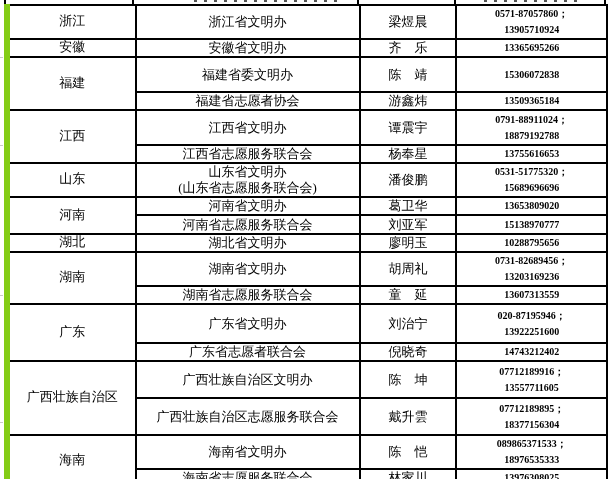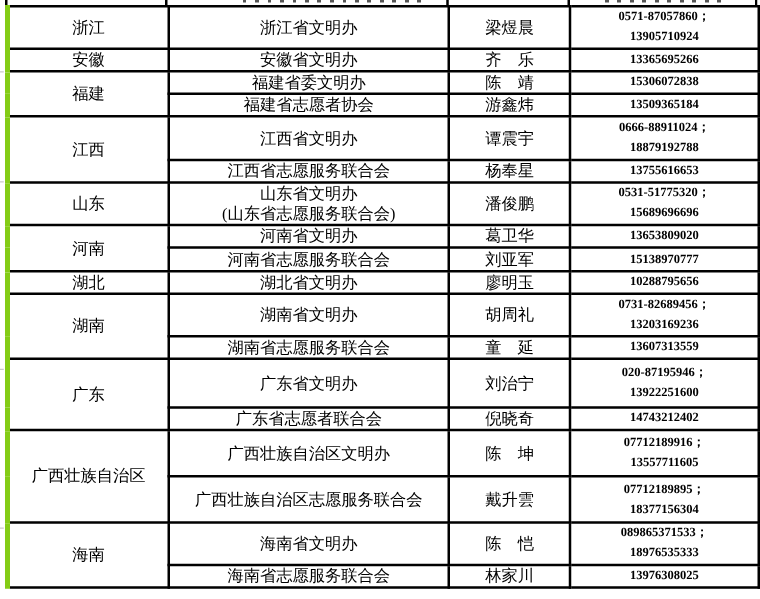--- a/index.html
+++ b/index.html
@@ -22,21 +22,21 @@
     border-top:2px solid #000;border-right:2px solid #000;
     border-left:1px solid #777;border-bottom:none;
   }
   td{
     border:2px solid #000;
     padding:0 2px;margin:0;
     text-align:center;vertical-align:middle;
     overflow:hidden;white-space:pre-line;
     font-size:13px;line-height:16px;
   }
-  td.province{border-left:4px solid #84cc16;}
+  td.province{border-left:6px solid #84cc16;font-family:Liberation Mono, monospace;}
   td.phone{
     font-weight:bold;font-size:10px;line-height:16px;
     font-family:"Liberation Serif","DejaVu Serif",serif;
   }
   col.c1{width:129px;} col.c2{width:225px;} col.c3{width:97px;} col.c4{width:151px;}
 </style>
 </head>
 <body>
 
 <div class="top-sliver">
@@ -71,37 +71,37 @@
 13905710924</td>
   </tr>
 
   <tr style="height:14px">
     <td class="province">安徽</td>
     <td class="org">安徽省文明办</td>
     <td class="name">齐　乐</td>
     <td class="phone">13365695266</td>
   </tr>
 
-  <tr style="height:18px">
+  <tr style="height:35px">
     <td class="province" rowspan="2">福建</td>
     <td class="org">福建省委文明办</td>
     <td class="name">陈　靖</td>
     <td class="phone">15306072838</td>
   </tr>
   <tr style="height:18px">
     <td class="org">福建省志愿者协会</td>
     <td class="name">游鑫炜</td>
     <td class="phone">13509365184</td>
   </tr>
 
   <tr style="height:35px">
     <td class="province" rowspan="2">江西</td>
     <td class="org">江西省文明办</td>
     <td class="name">谭震宇</td>
-    <td class="phone">0666-88911024；
+    <td class="phone">0791-88911024；
 18879192788</td>
   </tr>
   <tr style="height:17px">
     <td class="org">江西省志愿服务联合会</td>
     <td class="name">杨奉星</td>
     <td class="phone">13755616653</td>
   </tr>
 
   <tr style="height:29px">
     <td class="province">山东</td>

